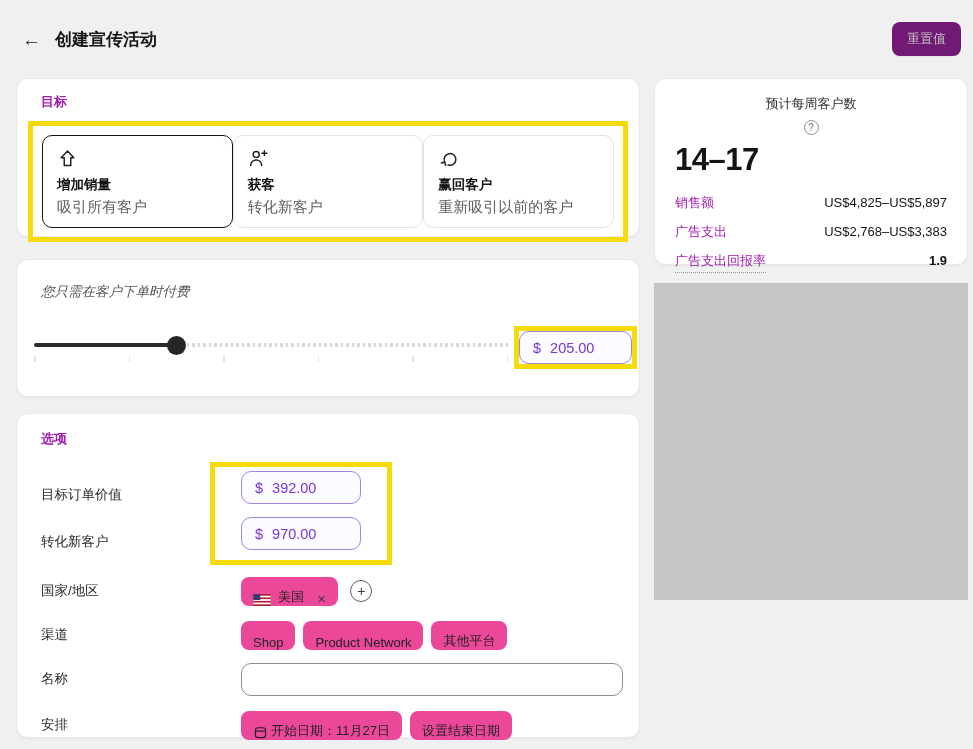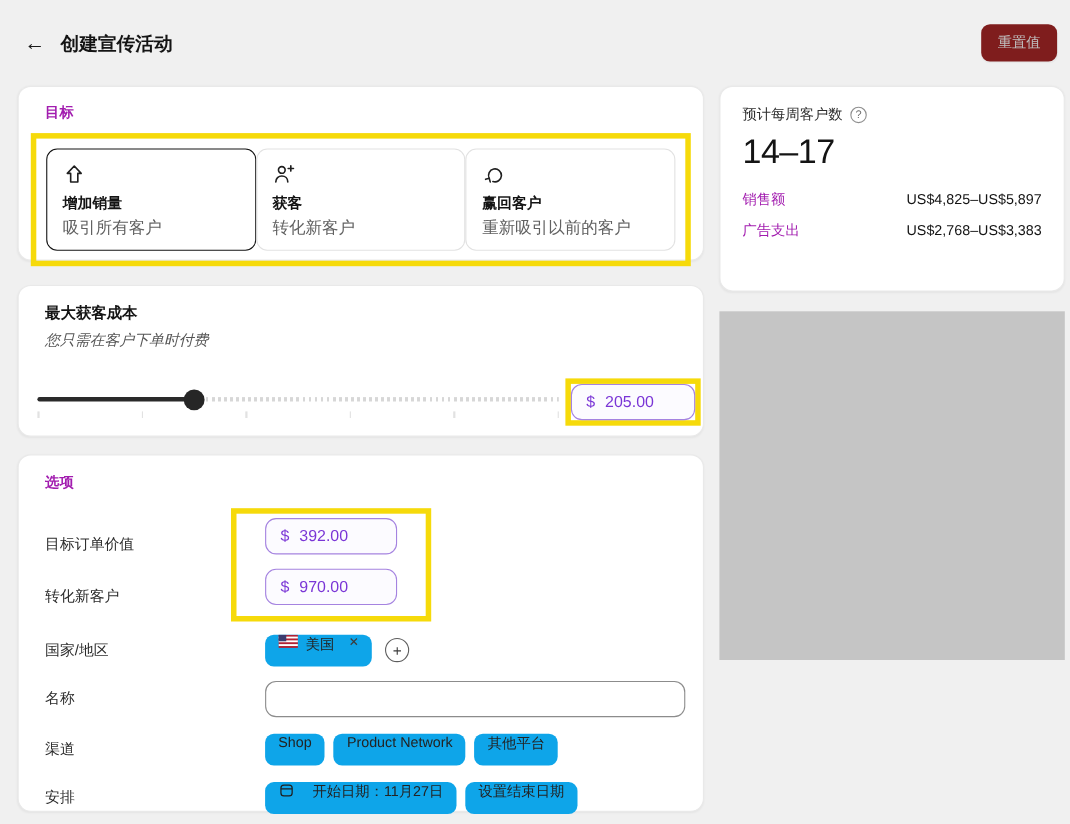--- a/index.html
+++ b/index.html
@@ -9,21 +9,21 @@
     font-family:"Liberation Sans","DejaVu Sans",sans-serif;
     color:#1f1f1f;
     position:relative;
     overflow:hidden;
   }
   
   .hdr { position:absolute; top:22px; left:22px; right:12px; height:34px;
          display:flex; align-items:center; }
   .back { font-size:19px; color:#1a1a1a; cursor:pointer; margin-right:14px; line-height:1; }
   .hdr h1 { font-size:17px; font-weight:700; color:#141414; }
-  .reset-btn { margin-left:auto; background:#7f1d1d; color:#c0c0c0; border:none;
+  .reset-btn { margin-left:auto; background:#701a75; color:#c0c0c0; border:none;
                border-radius:8px; font-size:13px; padding:8px 15px;
                font-family:inherit; box-shadow:0 1px 1px rgba(0,0,0,.04); }
   
   .col-left  { position:absolute; left:16px;  top:78px; width:624px; }
   .col-right { position:absolute; left:654px; top:78px; width:314px; }
   .card { background:#fff; border:1px solid #e9e9e9; border-radius:12px;
           box-shadow:0 1px 2px rgba(0,0,0,.05); }
   
   .goal-card { height:159px; padding-top:14px; }
   .card-label { font-size:13px; font-weight:700; color:#a21caf; padding:0 0 0 24px; }
@@ -32,25 +32,25 @@
   .goal-opt { flex:1; background:#fff; border:1px solid #e2e2e2; border-radius:10px;
               padding:12px 14px 10px; cursor:pointer; }
   .goal-opt.selected { border:1.6px solid #141414; }
   .gicon { display:block; width:21px; height:21px; margin-bottom:7px; }
   .gicon svg { width:21px; height:21px; stroke:#1f1f1f; stroke-width:1.4;
                fill:none; stroke-linecap:round; stroke-linejoin:round; }
   .gtitle { font-size:13.5px; font-weight:700; color:#141414; }
   .gsub { font-size:15px; color:#616161; margin-top:4px; white-space:nowrap; }
   
   .est-card { height:187px; padding:16px 20px; }
-  .est-head { display:flex; align-items:center; gap:7px; font-size:13px; color:#2f2f2f; }
+  .est-head { display:flex; align-items:center; gap:7px; font-size:13px; color:#2f2f2f;flex-direction:column; }
   .help-circle { width:15px; height:15px; border:1.2px solid #8f8f8f; border-radius:50%;
                  font-size:10px; color:#6d6d6d; display:inline-flex;
                  align-items:center; justify-content:center; }
-  .est-big { font-size:31px; font-weight:400; color:#141414; margin:7px 0 16px;
+  .est-big { font-size:31px; font-weight:700; color:#141414; margin:7px 0 16px;
              letter-spacing:-.5px; }
   .est-row { display:flex; justify-content:space-between; align-items:baseline;
              margin-top:11px; font-size:13px; }
   .est-row .lab { color:#a21caf; }
   .est-row .val { color:#141414; }
   .est-row.roas .lab { border-bottom:1.5px dotted #9a9a9a; padding-bottom:2px; }
   .est-row.roas .val { font-weight:700; }
   .placeholder { margin-top:18px; width:314px; height:317px; background:#c5c5c5; }
   
   .cac-card { margin-top:22px; height:138px; padding-top:16px; }
@@ -81,33 +81,33 @@
   .label-cell { height:47px; display:flex; align-items:center; font-size:13.5px; color:#2b2b2b; }
   .yellow-box2 { border:5px solid #f6da0a; padding:4px 26px; }
   .yellow-box2 .pill + .pill { margin-top:13px; }
   .yellow-box2 { padding-top:4px; padding-bottom:4px; }
   .opt-row { display:flex; align-items:center; }
   .opt-row .rlabel { width:200px; font-size:13.5px; color:#2b2b2b; flex:none; }
   .row-country { margin-top:6px; height:40px; }
   .row-channel { margin-top:4px; height:40px; }
   .row-name { margin-top:2px; height:44px; }
   .row-sched { margin-top:4px; height:40px; }
-  .chip { background:#0ea5e9; border-radius:8px; height:29px; display:inline-flex;
-          align-items:flex-start; padding:0 12px; font-size:13px; color:#232323; cursor:pointer; }
+  .chip { background:#ec4899; border-radius:8px; height:29px; display:inline-flex;
+          align-items:flex-end; padding:0 12px; font-size:13px; color:#232323; cursor:pointer; }
   .chip + .chip { margin-left:8px; }
   .country-chip { gap:7px; }
   .flag { width:18px; height:12px; display:inline-block; }
   .chip .x { font-size:11px; color:#3c3c3c; margin-left:6px; cursor:pointer; }
   .plus-circle { width:22px; height:22px; border:1.6px solid #5d5d5d; border-radius:50%;
                  display:inline-flex; align-items:center; justify-content:center;
                  font-size:14px; color:#3c3c3c; margin-left:12px; cursor:pointer;
                  font-weight:400; line-height:1; }
   .name-input { width:383px; height:33px; border:1px solid #8c8c8c; border-radius:10px;
                 background:#fff; font-family:inherit; font-size:13.5px; padding:0 12px; }
-  .cal-chip { gap:16px; }
+  .cal-chip { gap:3px; }
   .cal-chip svg { width:15px; height:15px; stroke:#1f1f1f; stroke-width:1.5; fill:none; }
 </style>
 </head>
 <body>
 
 <div class="hdr">
   <span class="back">←</span>
   <h1>创建宣传活动</h1>
   <button class="reset-btn">重置值</button>
 </div>
@@ -145,21 +145,20 @@
             </svg>
         </span>
         <div class="gtitle">赢回客户</div>
         <div class="gsub">重新吸引以前的客户</div>
       </div>
     </div>
   </section>
 
   <section class="card cac-card">
     <div class="cac-head">
-      <div class="cac-title">最大获客成本</div>
       <div class="cac-sub">您只需在客户下单时付费</div>
     </div>
     <div class="slider-row">
       <div class="slider">
         <div class="track-solid"></div>
         <div class="track-dotted"></div>
         <div class="thumb"></div>
         <div class="ticks">
           <span></span>
             <span></span>
@@ -209,30 +208,30 @@
             <rect y="9.29" width="19" height="1.86" fill="#fff"></rect>
             <rect width="7.6" height="6.5" fill="#3C3B6E"></rect>
           </svg>
         </span>
         <span>美国</span>
         <span class="x">✕</span>
       </span>
       <span class="plus-circle">+</span>
     </div>
 
-    <div class="opt-row row-name">
-      <div class="rlabel">名称</div>
-      <input class="name-input" value="" style="">
-    </div>
-
     <div class="opt-row row-channel">
       <div class="rlabel">渠道</div>
       <span class="chip">Shop</span>
       <span class="chip">Product Network</span>
       <span class="chip">其他平台</span>
+    </div>
+
+    <div class="opt-row row-name">
+      <div class="rlabel">名称</div>
+      <input class="name-input" value="" style="">
     </div>
 
     <div class="opt-row row-sched">
       <div class="rlabel">安排</div>
       <span class="chip cal-chip">
         <svg viewBox="0 0 20 20">
             <rect x="3.2" y="3.6" width="13.6" height="13.2" rx="3.6"></rect>
             <path d="M3.2 8.1h13.6"></path>
           </svg>
         <span>开始日期：11月27日</span>
@@ -250,15 +249,19 @@
     </div>
     <div class="est-big">14–17</div>
     <div class="est-row">
       <span class="lab">销售额</span>
       <span class="val">US$4,825–US$5,897</span>
     </div>
     <div class="est-row">
       <span class="lab">广告支出</span>
       <span class="val">US$2,768–US$3,383</span>
     </div>
+    <div class="est-row roas">
+      <span class="lab">广告支出回报率</span>
+      <span class="val">1.9</span>
+    </div>
   </section>
   <div class="placeholder"></div>
 </div>
 
 </body></html>

